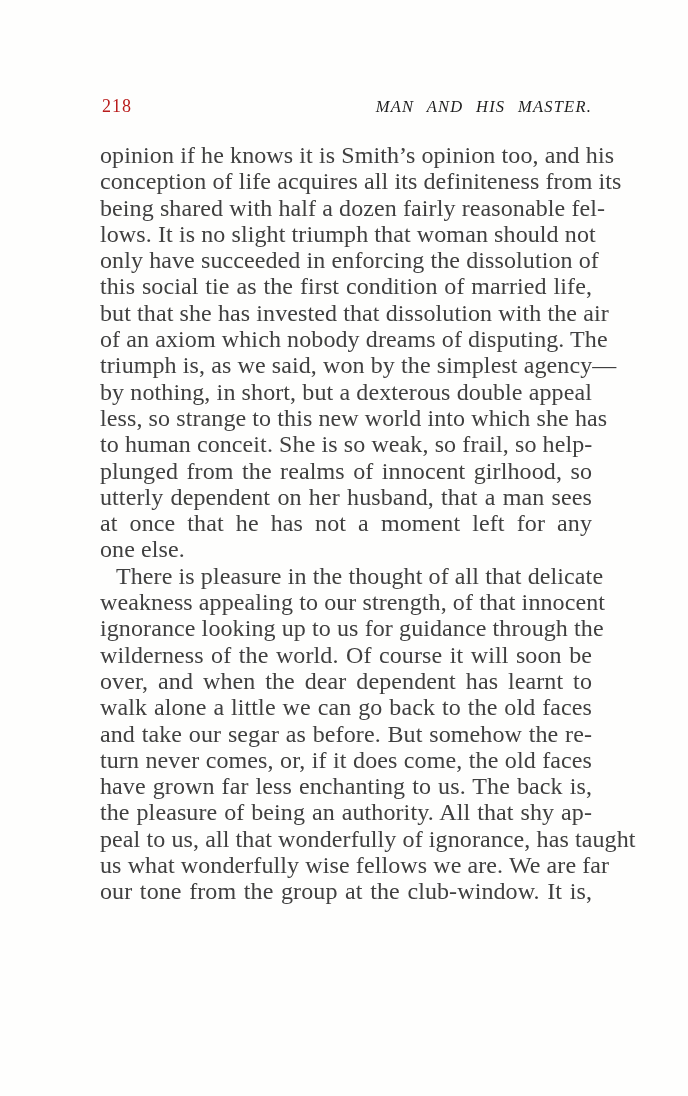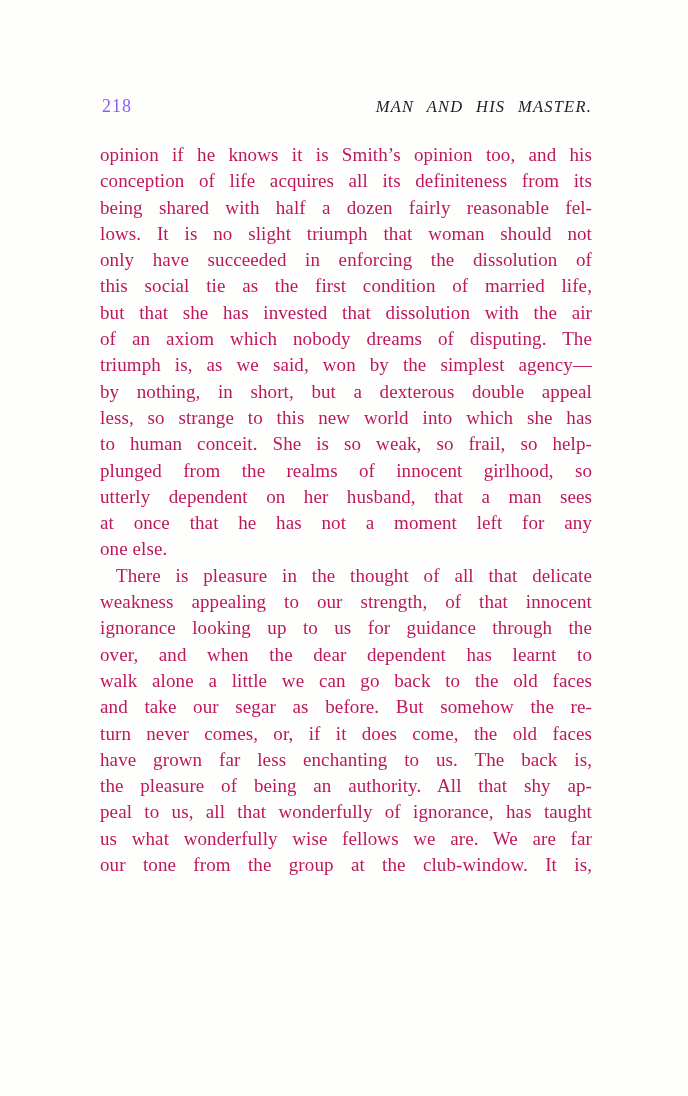--- a/index.html
+++ b/index.html
@@ -26,38 +26,38 @@
     position: relative;
     height: 26px;
     margin-bottom: 20px;
   }
   .page-num {
     position: absolute;
     left: 2px;
     top: 0;
     font-size: 18px;
     letter-spacing: 1px;
-    color: #8b5cf6;
+    color: #b91c1c;
   }
   .running-title {
     position: absolute;
     left: 0;
     right: 0;
     top: 1px;
     text-align: right;
     font-style: italic;
     font-size: 16.5px;
     letter-spacing: 1.2px;
     word-spacing: 0.45em;
     color: #1e1e1e;
   }
   .body-text {
-    font-size: 19px;
+    font-size: 24px;
     line-height: 26.3px;
-    color: #be185d;
+    color: #404040;
   }
   .paragraph { margin: 0; }
   .line {
     text-align: justify;
     text-align-last: justify;
     white-space: nowrap; 
     letter-spacing: 0.1px;
   }
   .line.no-justify {
     text-align: center;
@@ -92,20 +92,21 @@
           <div class="line">to human conceit.  She is so weak, so frail, so help-</div>
           <div class="line">plunged from the realms of innocent girlhood, so</div>
           <div class="line">utterly dependent on her husband, that a man sees</div>
           <div class="line">at once that he has not a moment left for any</div>
           <div class="line no-justify">one else.</div>
         </div>
         <div class="paragraph">
           <div class="line indent">There is pleasure in the thought of all that delicate</div>
           <div class="line">weakness appealing to our strength, of that innocent</div>
           <div class="line">ignorance looking up to us for guidance through the</div>
+          <div class="line">wilderness of the world.  Of course it will soon be</div>
           <div class="line">over, and when the dear dependent has learnt to</div>
           <div class="line">walk alone a little we can go back to the old faces</div>
           <div class="line">and take our segar as before.  But somehow the re-</div>
           <div class="line">turn never comes, or, if it does come, the old faces</div>
           <div class="line">have grown far less enchanting to us.  The back is,</div>
           <div class="line">the pleasure of being an authority.  All that shy ap-</div>
           <div class="line">peal to us, all that wonderfully of ignorance, has taught</div>
           <div class="line">us what wonderfully wise fellows we are.  We are far</div>
           <div class="line">our tone from the group at the club-window.  It is,</div>
         </div>

